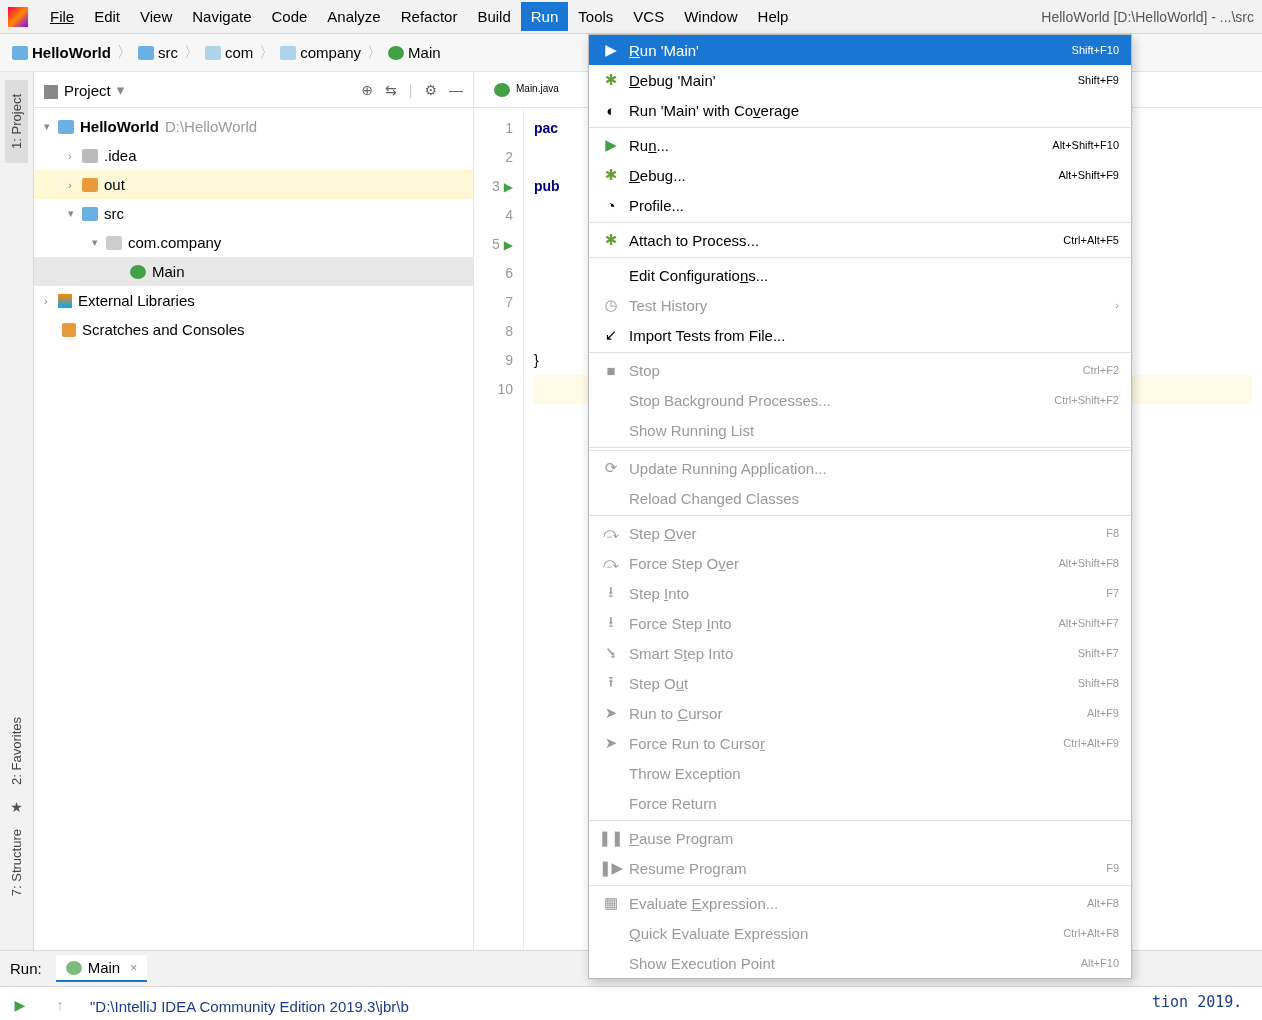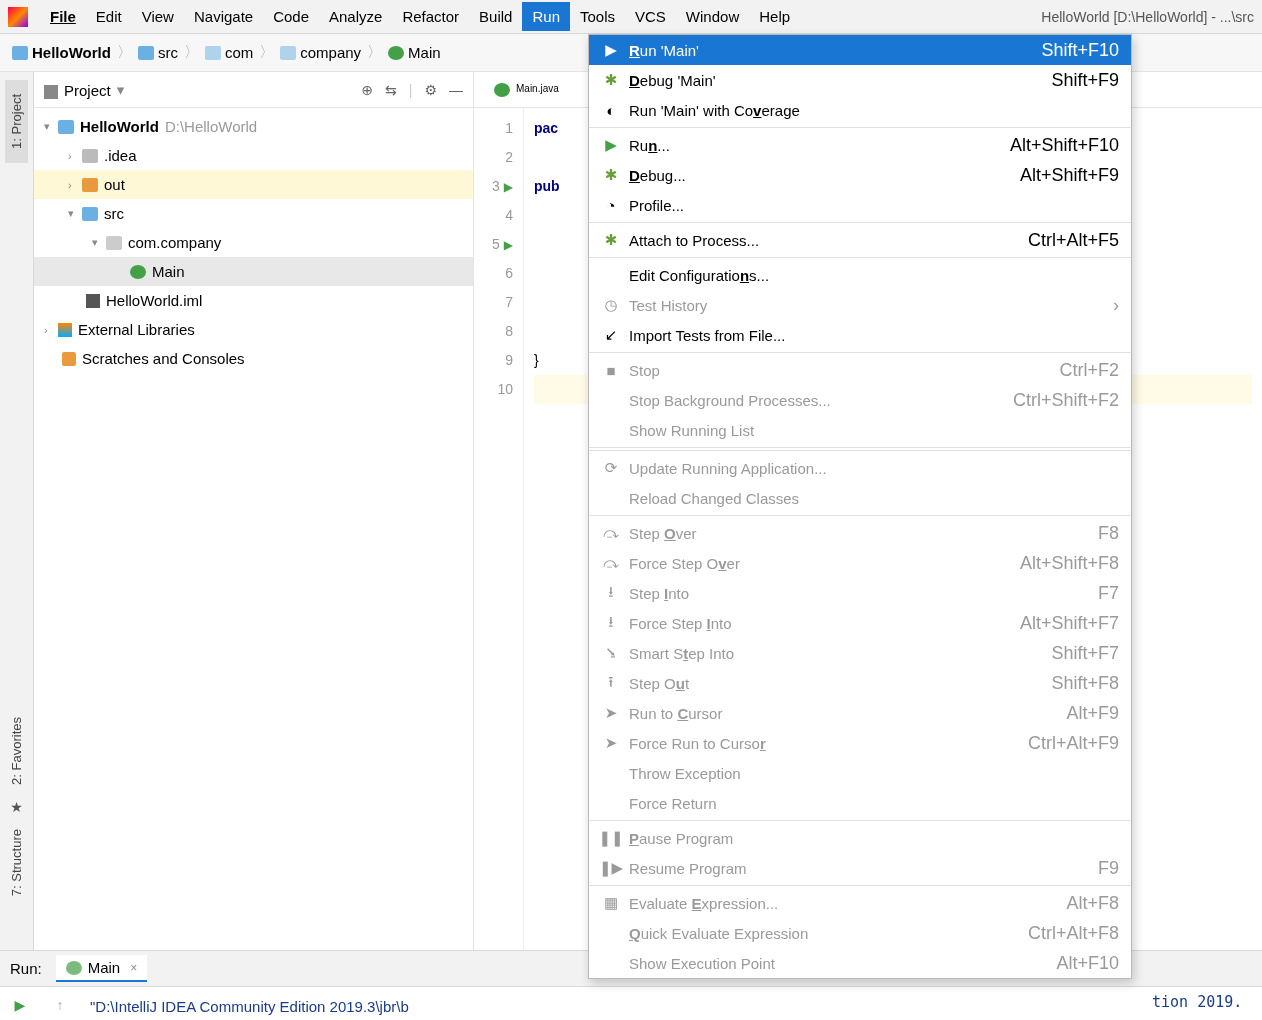--- a/index.html
+++ b/index.html
@@ -47,23 +47,23 @@
 .run-gutter { width:40px; display:flex; flex-direction:column; align-items:center; padding-top:6px; gap:10px; color:#666; }
 .run-gutter .rb { width:24px; height:24px; display:flex; align-items:center; justify-content:center; cursor:pointer; }
 .run-output { flex:1; padding:6px 10px; font-family:"Consolas",monospace; font-size:15px; }
 .run-output .out-line { height:28px; line-height:28px; }
 
 .dropdown { position:absolute; left:588px; top:34px; width:544px; background:#fff; border:1px solid #bbb; box-shadow:2px 4px 10px rgba(0,0,0,.2); z-index:100; font-size:15px; }
 .dropdown .di { height:30px; display:flex; align-items:center; padding:0 12px; cursor:pointer; }
 .dropdown .di.sel { background:#1976d2; color:#fff; }
 .dropdown .di.dis { color:#9a9a9a; }
 .dropdown .di .ic { width:20px; margin-right:8px; display:flex; justify-content:center; }
-.dropdown .di .sc { margin-left:auto; font-size:18px; }
+.dropdown .di .sc { margin-left:auto; font-size:11px; }
 .dropdown .sep { height:1px; background:#e0e0e0; margin:2px 0; }
-.u { text-decoration:underline;font-weight:bold; }
+.u { text-decoration:underline; }
 .green { color:#43a047; }
 .bug { color:#689f38; }
 .tab-hdr { display:flex; align-items:center; gap:6px; padding:4px 10px; background:#fff; border-bottom:2px solid #1976d2; }
 .run-header-wrap { display:flex; flex-direction:column; width:100%; }
 </style>
 </head>
 <body>
 
 <div class="menubar">
   <div class="logo"></div>
@@ -159,24 +159,20 @@
         </div>
       <div class="tree-row" style="padding-left:58px">
           <span class="chev">▾</span>
           <span class="folder-icon" style="background:#ccc"></span>
           <span class="lbl">com.company</span>
         </div>
       <div class="tree-row sel" style="padding-left:96px">
           <span class="class-icon"></span>
           <span class="lbl">Main</span>
         </div>
-      <div class="tree-row" style="padding-left:52px">
-          <span style="width:14px;height:14px;display:inline-block;background:#555"></span>
-          <span class="lbl">HelloWorld.iml</span>
-        </div>
       <div class="tree-row">
           <span class="chev">›</span>
           <span style="width:14px;height:14px;display:inline-block;background:linear-gradient(#f80,#0af)"></span>
           <span class="lbl">External Libraries</span>
         </div>
       <div class="tree-row" style="padding-left:28px">
           <span style="width:14px;height:14px;display:inline-block;background:#e89a3c;border-radius:2px"></span>
           <span class="lbl">Scratches and Consoles</span>
         </div>
     </div>

